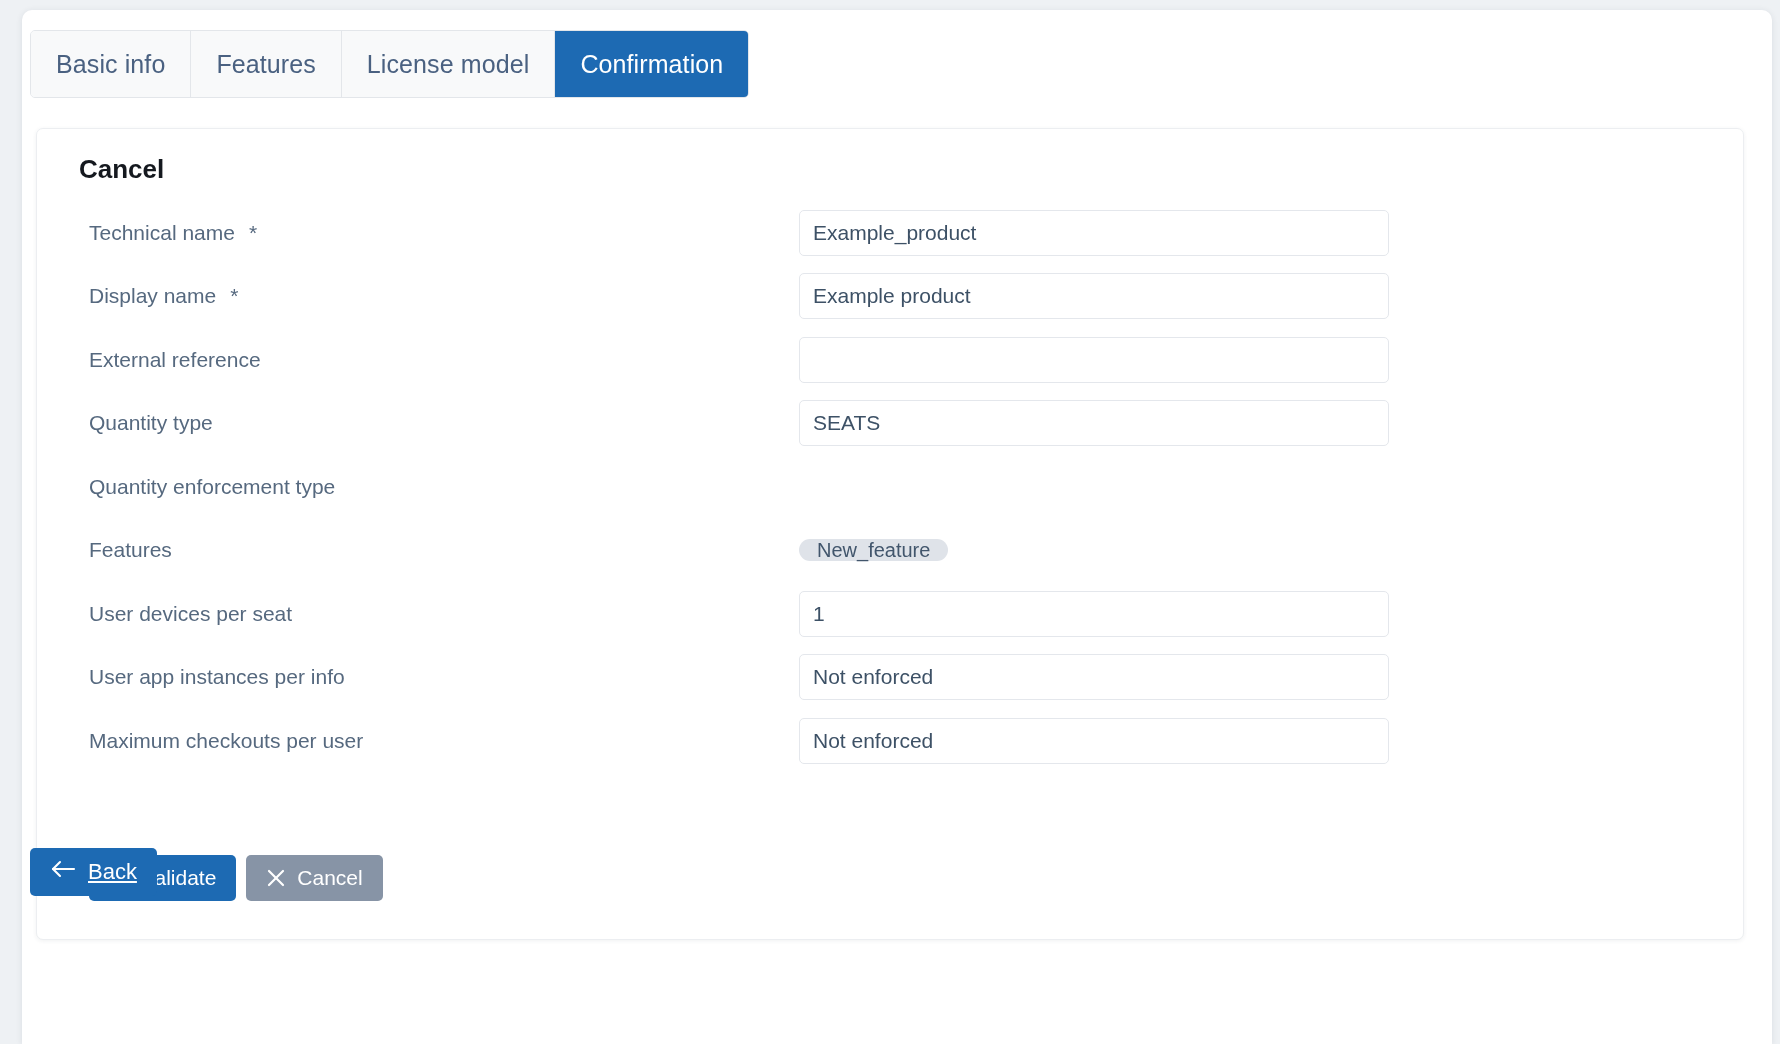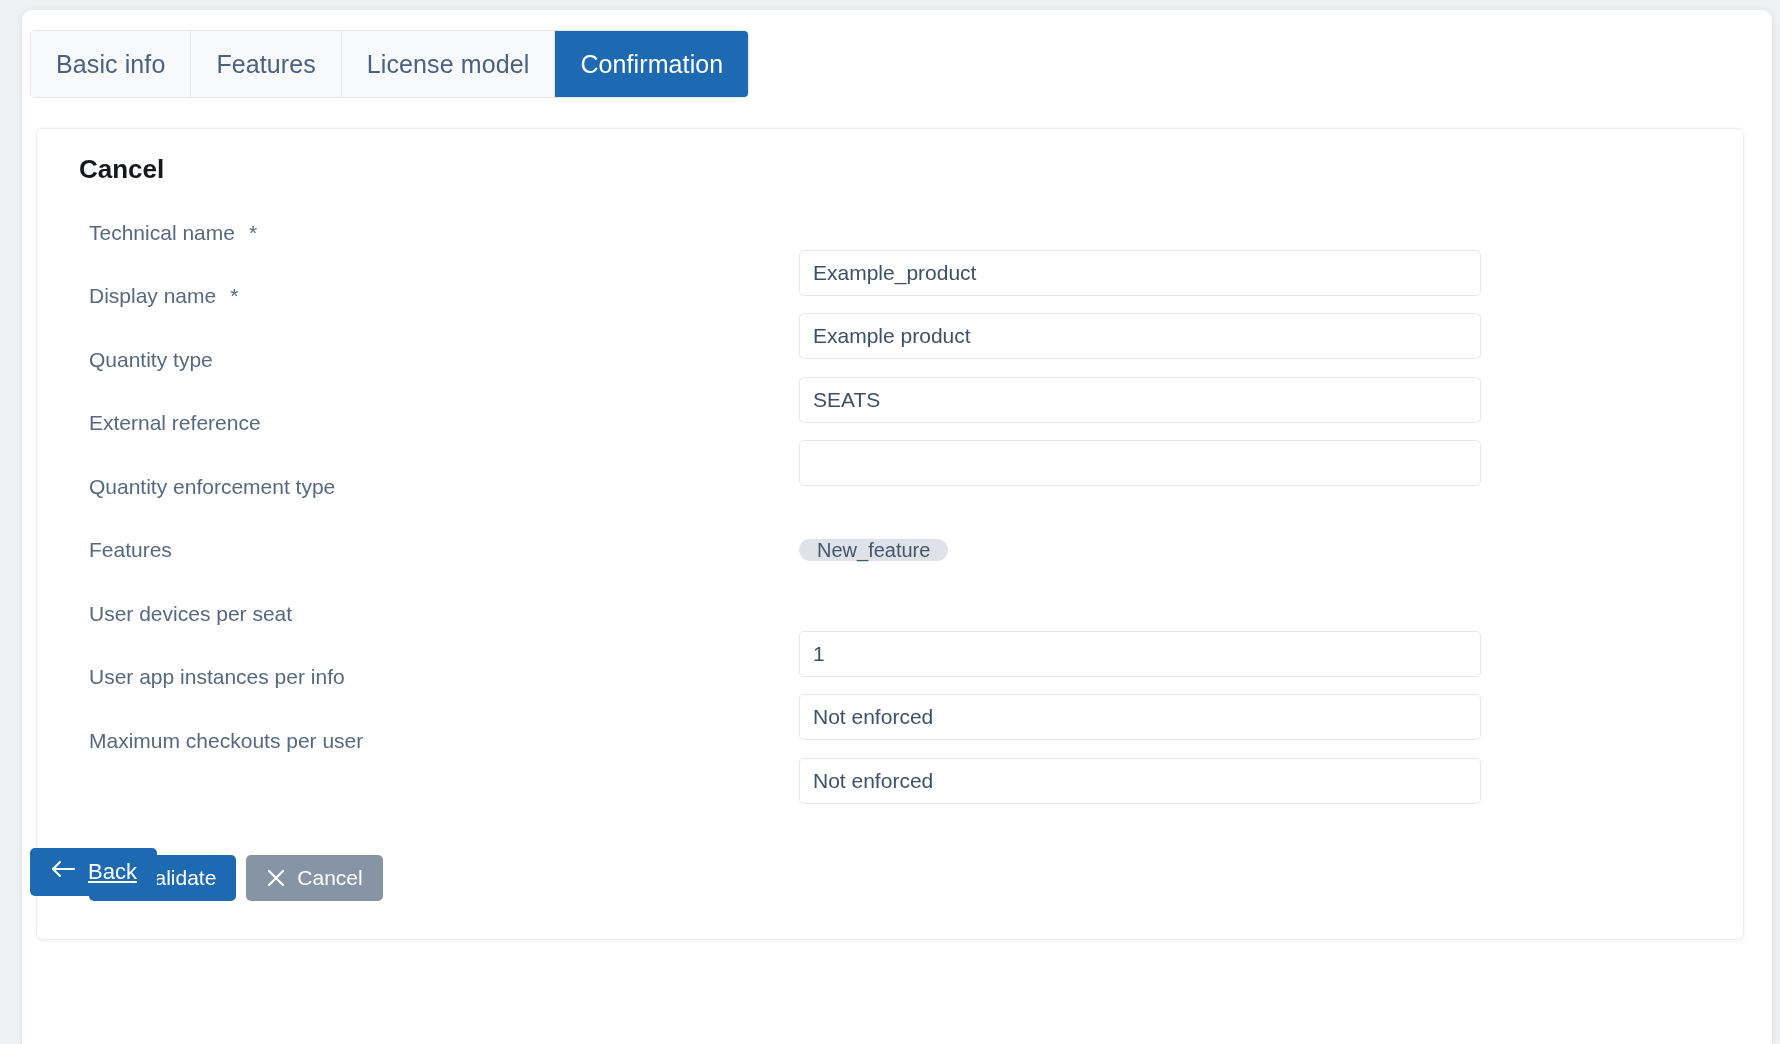--- a/index.html
+++ b/index.html
@@ -107,32 +107,31 @@
   .row-label .req {
     display: inline-block;
     margin-left: 14px;
     color: #56697f;
   }
   .row-field {
     position: absolute;
     left: 762px;
     top: 50%;
     transform: translateY(-50%);
-    width: 682px;
+    width: 590px;
     height: 46px;
     border: 1px solid #e4e7ec;
     border-radius: 5px;
     background: #ffffff;
     display: flex;
     align-items: center;
     padding: 0 13px;
     font-size: 21px;
     color: #3d5166;
     cursor: text;
-    margin-top: 40px;
   }
   .chip {
     position: absolute;
     left: 762px;
     top: 50%;
     transform: translateY(-50%);
     display: inline-flex;
     align-items: center;
     height: 22px;
     padding: 0 18px;
@@ -217,29 +216,29 @@
             <span>Example_product</span>
           </div>
         </div>
         <div class="form-row">
           <div class="row-label"><span>Display name</span><span class="req">*</span></div>
           <div class="row-field">
             <span>Example product</span>
           </div>
         </div>
         <div class="form-row">
+          <div class="row-label"><span>External reference</span></div>
+          <div class="row-field">
+            <span></span>
+          </div>
+        </div>
+        <div class="form-row">
           <div class="row-label"><span>Quantity type</span></div>
           <div class="row-field">
             <span>SEATS</span>
-          </div>
-        </div>
-        <div class="form-row">
-          <div class="row-label"><span>External reference</span></div>
-          <div class="row-field">
-            <span></span>
           </div>
         </div>
         <div class="form-row">
           <div class="row-label"><span>Quantity enforcement type</span></div>
         </div>
         <div class="form-row">
           <div class="row-label"><span>Features</span></div>
           <span class="chip">New_feature</span>
         </div>
         <div class="form-row">

